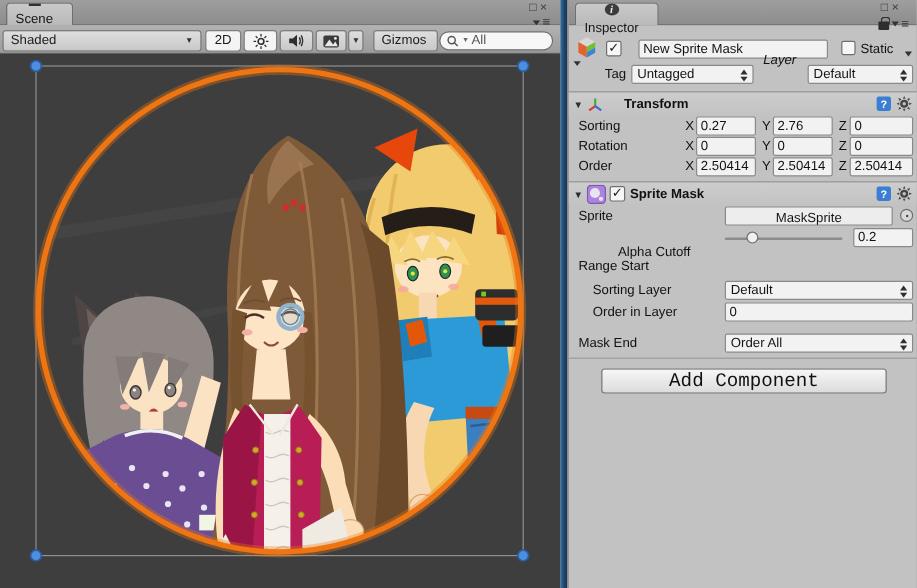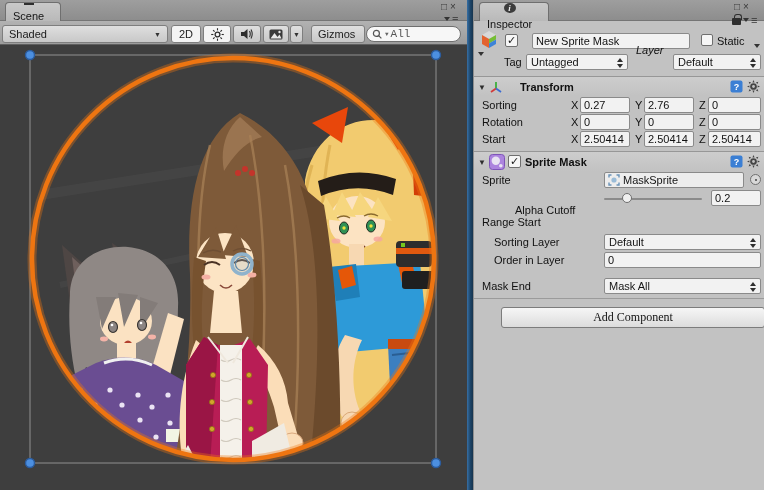--- a/index.html
+++ b/index.html
@@ -38,21 +38,21 @@
 
   
   .sc-toolbar { position:absolute; left:0; top:21px; right:0; height:24px;
                 background:linear-gradient(#B2B2B2,#9C9C9C); border-bottom:1px solid #5F5F5F; }
   .tbtn { position:absolute; top:4px; height:18px; border:1px solid #7E7E7E; border-radius:3px;
           background:linear-gradient(#DFDFDF,#C8C8C8); display:flex; align-items:center; justify-content:center; font-size:11px; color:#1B1B1B;gap:30px; }
   .tbtn.toggled { background:#F4F4F4; }
   .tb-shaded { left:2px; width:166px; justify-content:space-between; padding:0 6px; border-radius:3px; }
   .dd-ar { font-size:7px; color:#333; }
   .searchbox { position:absolute; left:366px; top:5px; width:95px; height:16px; background:#F7F7F7;
-               border:1px solid #6F6F6F; border-radius:8px; display:flex; align-items:center; gap:2px; padding:0 6px 0 5px;font-family:Liberation Mono, monospace; }
+               border:1px solid #6F6F6F; border-radius:8px; display:flex; align-items:center; gap:2px; padding:0 6px 0 5px; }
   .s-txt { color:#555; font-size:11px; }
 
   
   .viewport { position:absolute; left:0; top:45px; width:467px; height:445px; background:#3E3E3E; overflow:hidden; }
 
   
   .lbl { position:absolute; font-size:11px; color:#111; white-space:nowrap; }
   .bold { font-weight:bold; }
   .field, input.field { position:absolute; height:16px; background:#F2F2F2; border:1px solid #8A8A8A;
           border-radius:2px; font-size:11px; font-family:"Liberation Sans","DejaVu Sans",sans-serif;
@@ -67,23 +67,23 @@
   .comp-header { position:absolute; left:0; width:100%; height:20px; border-top:1px solid #979797;
         background:linear-gradient(#CDCDCD,#C2C2C2); }
   .fold { position:absolute; font-size:8px; color:#2E2E2E; }
   .hdr-icons { position:absolute; right:4px; top:3px; display:flex; gap:4px; align-items:center; }
   .objfield { position:absolute; height:16px; background:#EDEDED; border:1px solid #8A8A8A; border-radius:2px;
         display:flex; align-items:center; gap:3px; padding:0 3px; font-size:11px; }
   .picker { position:absolute; width:11px; height:11px; border:1px solid #6F6F6F; border-radius:50%; background:#D8D8D8; }
   .picker::after { content:""; position:absolute; left:3.5px; top:3.5px; width:2px; height:2px; border-radius:50%; background:#444; }
   .slider-track { position:absolute; height:2px; background:#8B8B8B; border-radius:1px; }
   .slider-thumb { position:absolute; width:10px; height:10px; border-radius:50%; background:#F0F0F0; border:1px solid #6E6E6E; }
-  .add-btn { position:absolute; left:27px; top:307px; width:264px; height:21px; border:1px solid #7C7C7C; border-radius:3px;
-        background:linear-gradient(#F6F6F6,#DCDCDC); font-size:12px; color:#111;
-        font-family:Liberation Serif, serif; cursor:pointer; }
+  .add-btn { position:absolute; left:27px; top:307px; width:238px; height:21px; border:1px solid #7C7C7C; border-radius:3px;
+        background:linear-gradient(#F6F6F6,#DCDCDC); font-size:16px; color:#111;
+        font-family:Liberation Mono, monospace; cursor:pointer; }
   .sep { position:absolute; left:0; width:100%; border-top:1px solid #9B9B9B; }
 </style>
 </head>
 <body>
 
 <section class="scene-panel">
   <div class="tabbar">
     <div class="tab">
       <span class="grid-ic"></span>
       <span>Scene</span>
@@ -374,21 +374,21 @@
   <input class="field" style="left: 234px; top: 97px; width: 53px;" value="0">
 
   <span class="lbl" style="left:8px;top:116px;">Rotation</span>
   <span class="lbl" style="left:97px;top:116px;">X</span>
   <input class="field" style="left: 106px; top: 114px; width: 50px;" value="0">
   <span class="lbl" style="left:161px;top:116px;">Y</span>
   <input class="field" style="left: 170px; top: 114px; width: 50px;" value="0">
   <span class="lbl" style="left:225px;top:116px;">Z</span>
   <input class="field" style="left: 234px; top: 114px; width: 53px;" value="0">
 
-  <span class="lbl" style="left:8px;top:133px;">Start</span>
+  <span class="lbl" style="left:8px;top:133px;">Order</span>
   <span class="lbl" style="left:97px;top:133px;">X</span>
   <input class="field" style="left: 106px; top: 131px; width: 50px;" value="2.50414">
   <span class="lbl" style="left:161px;top:133px;">Y</span>
   <input class="field" style="left: 170px; top: 131px; width: 50px;" value="2.50414">
   <span class="lbl" style="left:225px;top:133px;">Z</span>
   <input class="field" style="left: 234px; top: 131px; width: 53px;" value="2.50414">
 
   <div class="comp-header" style="top:151px;">
     <span class="fold" style="left:4px;top:6px;">▼</span>
     <svg class="abs" style="left:15px;top:2px;" width="16" height="16" viewBox="0 0 16 16">
@@ -405,21 +405,21 @@
       </svg>
       <svg width="13" height="13" viewBox="0 0 12 12">
         <path d="M6 0l1 2.2h-2zM6 12l1-2.2h-2zM0 6l2.2-1v2zM12 6l-2.2-1v2zM1.5 1.5l2.3.9-1.4 1.4zM10.5 1.5l-2.3.9 1.4 1.4zM1.5 10.5l2.3-.9-1.4-1.4zM10.5 10.5l-2.3-.9 1.4-1.4z" fill="#454545"></path>
         <circle cx="6" cy="6" r="3.1" fill="#454545"></circle>
           <circle cx="6" cy="6" r="1.3" fill="#C2C2C2"></circle>
       </svg>
     </div>
   </div>
 
   <span class="lbl" style="left:8px;top:174px;">Sprite</span>
-  <div class="objfield" style="left:130px;top:172px;width:140px;">
+  <div class="objfield" style="left:130px;top:172px;width:140px;flex-direction:column;">
     <svg width="12" height="12" viewBox="0 0 12 12">
       <path d="M1 3.5 V1 H3.5 M8.5 1 H11 V3.5 M11 8.5 V11 H8.5 M3.5 11 H1 V8.5" fill="none" stroke="#6A93B8" stroke-width="1.4"></path>
       <circle cx="6" cy="6" r="2.6" fill="#9ABCD8"></circle>
     </svg>
     <span>MaskSprite</span>
   </div>
   <span class="picker" style="left:276px;top:174px;"></span>
 
   <span class="lbl" style="left:8px;top:204px;margin-left:33px;">Alpha Cutoff</span>
   <div class="slider-track" style="left:130px;top:198px;width:98px;"></div>
@@ -432,20 +432,20 @@
   <div class="dropdown" style="left:130px;top:234px;width:157px;">
     <span>Default</span>
     <span class="updown"></span>
   </div>
 
   <span class="lbl" style="left:20px;top:254px;">Order in Layer</span>
   <input class="field" style="left: 130px; top: 252px; width: 157px;" value="0">
 
   <span class="lbl" style="left:8px;top:280px;">Mask End</span>
   <div class="dropdown" style="left:130px;top:278px;width:157px;">
-    <span>Mask All</span>
+    <span>Order All</span>
     <span class="updown"></span>
   </div>
 
   <div class="sep" style="top:298px;"></div>
 
   <button class="add-btn">Add Component</button>
 </section>
 
 </body></html>

